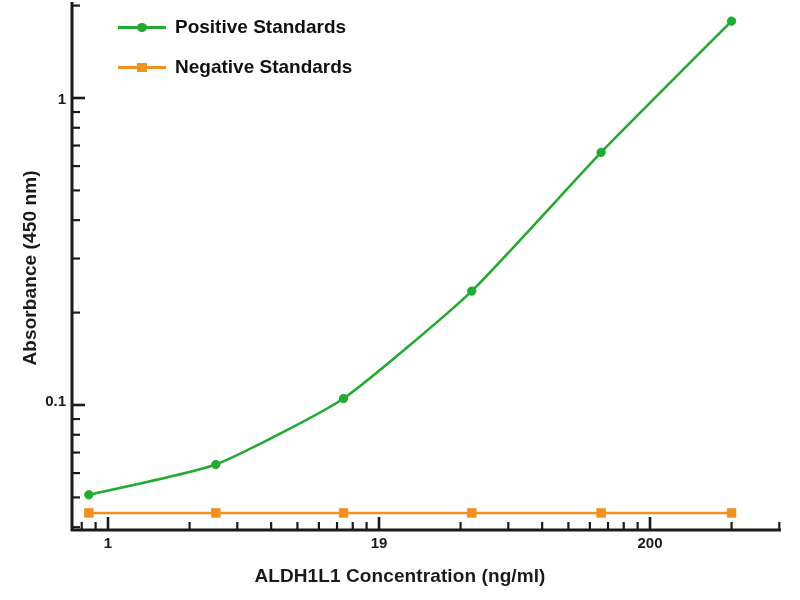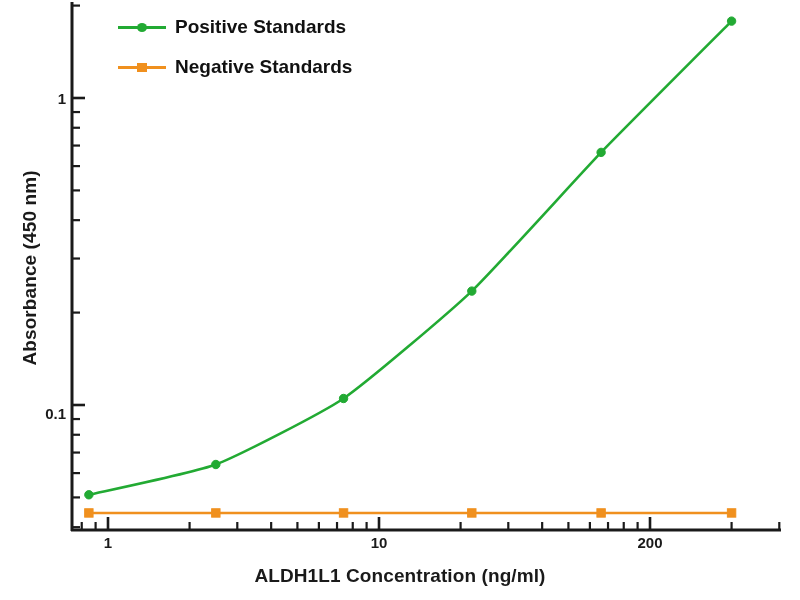--- a/index.html
+++ b/index.html
@@ -172,23 +172,23 @@
         <rect x="211.64" y="508.75" width="8.4" height="8.4" fill="#f0901e" stroke="#f0901e"></rect>
         <rect x="339.36" y="508.75" width="8.4" height="8.4" fill="#f0901e" stroke="#f0901e"></rect>
         <rect x="467.60" y="508.75" width="8.4" height="8.4" fill="#f0901e" stroke="#f0901e"></rect>
         <rect x="596.90" y="508.75" width="8.4" height="8.4" fill="#f0901e" stroke="#f0901e"></rect>
         <rect x="727.38" y="508.75" width="8.4" height="8.4" fill="#f0901e" stroke="#f0901e"></rect>
       </g>
   </svg>
 
   <div id="tick-labels">
       <div class="tick-text xtick-text" style="left: 108px; top: 534px;">1</div>
-      <div class="tick-text xtick-text" style="left: 379px; top: 534px;">10</div>
+      <div class="tick-text xtick-text" style="left: 379px; top: 534px;">19</div>
       <div class="tick-text xtick-text" style="left: 650px; top: 534px;">200</div>
-      <div class="tick-text ytick-text" style="left: 30px; width: 36px; top: 413px;">0.1</div>
+      <div class="tick-text ytick-text" style="left: 30px; width: 36px; top: 400px;">0.1</div>
       <div class="tick-text ytick-text" style="left: 30px; width: 36px; top: 98px;">1</div>
     </div>
 
   <div id="ylabel-wrap">
     <div id="ylabel" class="axis-label">Absorbance (450 nm)</div>
   </div>
 
   <div id="xlabel" class="axis-label">ALDH1L1 Concentration (ng/ml)</div>
 
   <div class="legend-entry" style="left:118px; top:16px;">

